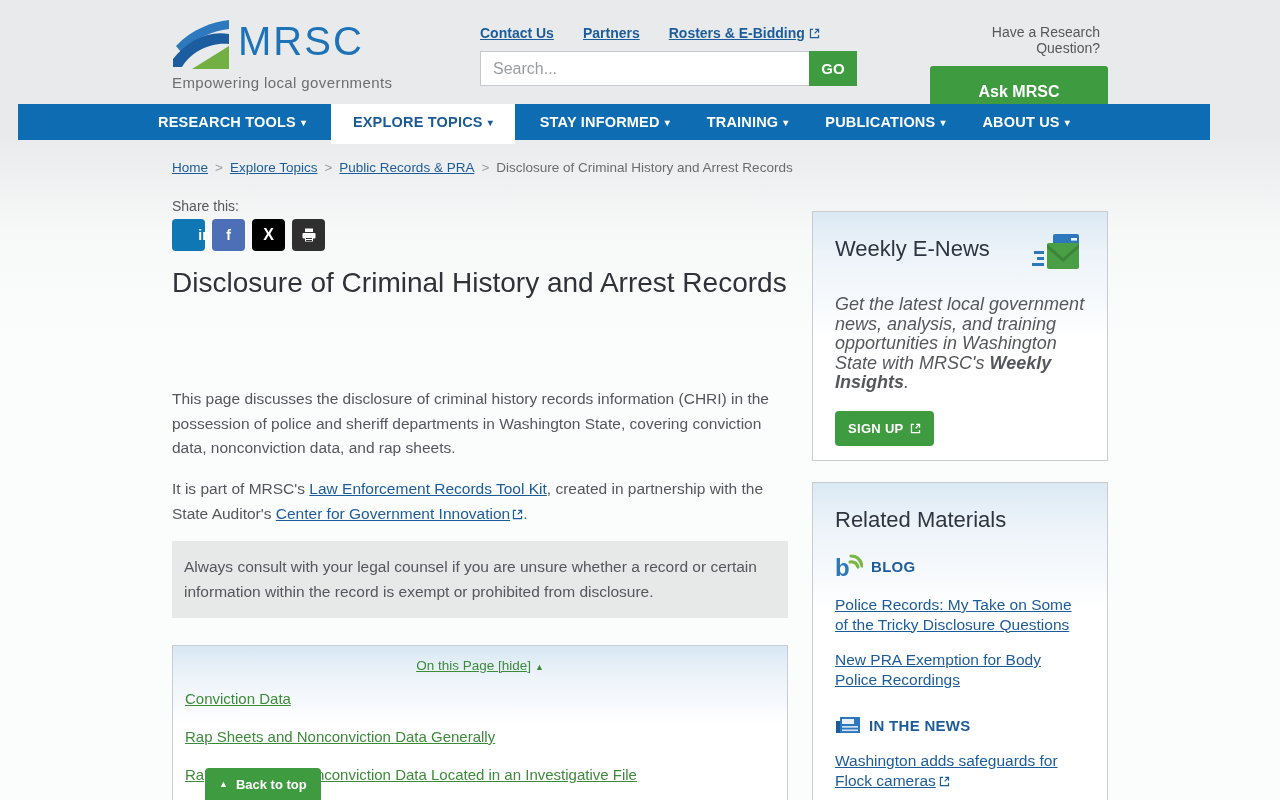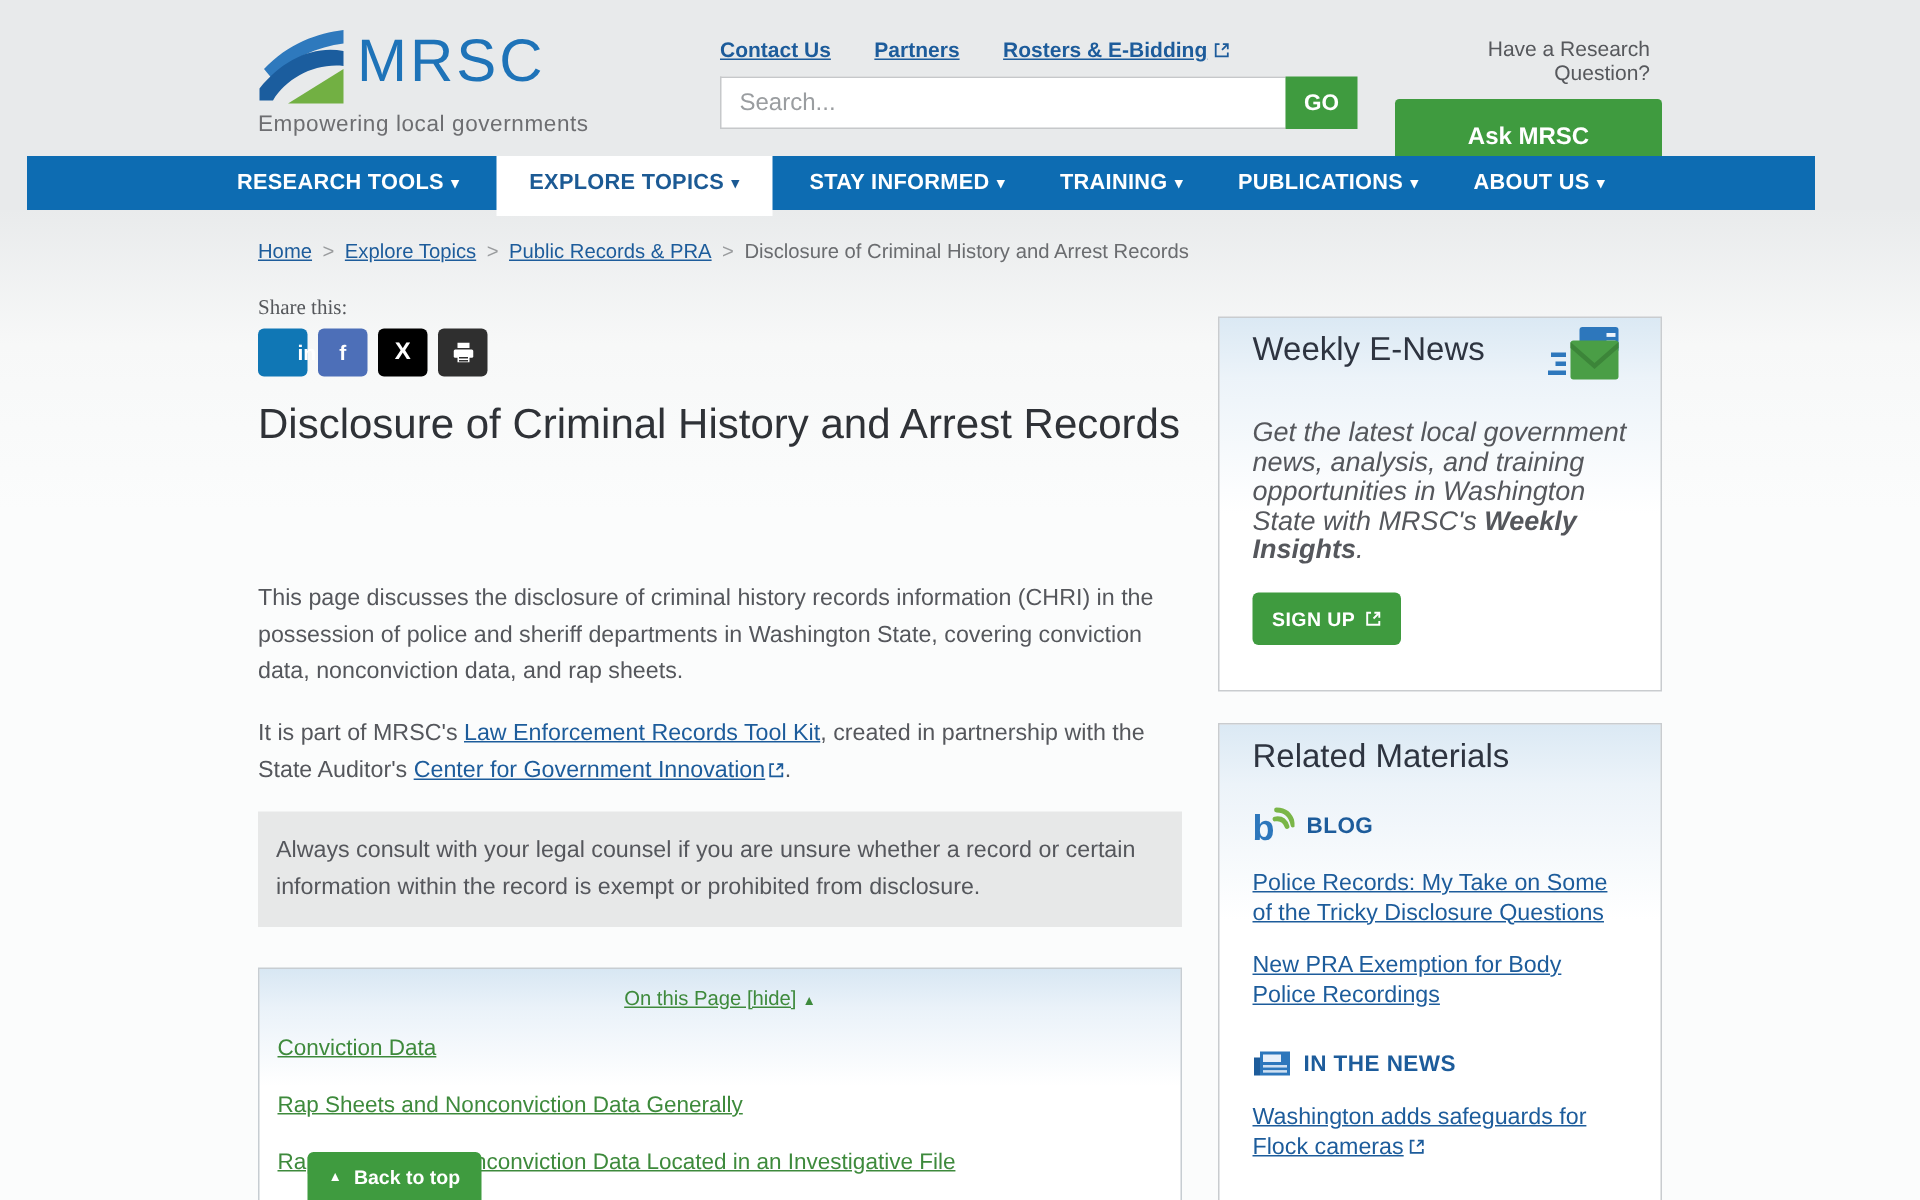--- a/index.html
+++ b/index.html
@@ -14,21 +14,21 @@
   .logo { position:absolute; left:0; top:13px; cursor:pointer; }
   .logo-row { display:flex; align-items:flex-start; }
   .logo-icon { width:58px; height:58px; }
   .brand-text { font-size:40px; line-height:56px; color:#1e73b8; letter-spacing:2px; margin-left:8px; font-weight:500; }
   .tagline { font-size:15px; color:#6d6e71; margin-top:3px; letter-spacing:.4px; }
 
   .top-links { position:absolute; left:308px; top:25px; display:flex; gap:29px; }
   .top-link { font-size:14px; font-weight:bold; color:#1d5c9b; text-decoration:underline; cursor:pointer; white-space:nowrap; display:flex; align-items:center; gap:4px; }
   .ext { width:11px; height:11px; flex:0 0 auto; }
 
-  .search-row { position:absolute; left:308px; top:51px; width:425px; height:35px; display:flex; }
+  .search-row { position:absolute; left:308px; top:51px; width:377px; height:35px; display:flex; }
   .search-input { flex:1; border:1px solid #c6c8ca; border-right:none; background:#fff; padding:0 12px; font-size:16px; color:#444; outline:none; font-family:"Liberation Sans", sans-serif; }
   .search-input::placeholder { color:#9a9da0; }
   .go-btn { width:48px; background:var(--c-green,#3f9b3f); color:#fff; border:none; font-weight:bold; font-size:15px; cursor:pointer; font-family:"Liberation Sans", sans-serif; }
 
   .ask-block { position:absolute; right:0; top:24px; width:178px; text-align:center; }
   .ask-question { font-size:14px; color:#56585c; text-align:right; padding-right:8px; }
   .ask-btn { margin-top:10px; width:178px; height:52px; background:var(--c-green,#3f9b3f); color:#fff; border:none; border-radius:3px; font-size:16px; font-weight:bold; cursor:pointer; font-family:"Liberation Sans", sans-serif; }
 
   
   .nav { position:absolute; left:18px; top:104px; width:1192px; height:36px; background:var(--c-nav,#0d6cb2); z-index:5; }
@@ -38,21 +38,21 @@
   .nav-item.active { background:#ffffff; color:#1c5a94; height:40px; padding:0 22px; }
 
   
   .main { position:absolute; left:0; top:140px; width:1280px; height:660px; background:linear-gradient(180deg,#e9ebec 0,#f7f8f8 90px,#fbfcfc 200px); }
 
   .breadcrumb { position:absolute; left:172px; top:20px; font-size:13.5px; color:#85878a; }
   .crumb-link { color:#1d5c9b; text-decoration:underline; cursor:pointer; }
   .crumb-sep { margin:0 7px; color:#9a9c9e; }
   .crumb-current { color:#6a6c6f; }
 
-  .share-label { position:absolute; left:172px; top:58px; font-size:14px; color:#56585c;font-family:Liberation Serif, serif; }
+  .share-label { position:absolute; left:172px; top:58px; font-size:14px; color:#56585c; }
   .share-row { position:absolute; left:172px; top:79px; display:flex; gap:7px; }
   .share-btn { width:33px; height:32px; border-radius:4px; border:none; cursor:pointer; display:flex; align-items:center; justify-content:center; color:#fff; font-weight:bold; font-size:14px; font-family:"Liberation Sans", sans-serif; }
   .share-linkedin { background:#1077b5;padding-left:32px; }
   .share-facebook { background:#4d6fb8; }
   .share-x { background:#000; font-size:16px; }
   .share-print { background:#2f2f2f; }
 
   .article-title { position:absolute; left:172px; top:122px; width:616px; font-size:28px; font-weight:500; line-height:42px; color:var(--c-heading,#2f3237); }
   .p1 { position:absolute; left:172px; top:247px; width:622px; font-size:15.5px; line-height:24.5px; color:var(--c-text,#55575c); }
   .p2 { position:absolute; left:172px; top:336px; width:622px; font-size:15.5px; line-height:25px; color:var(--c-text,#55575c); }
@@ -64,21 +64,21 @@
   .toc-box { position:absolute; left:172px; top:505px; width:616px; height:200px; border:1px solid #c7cdd2;
              background:linear-gradient(180deg,#d8e7f3 0,#eaf2f9 26px,#ffffff 78px); padding:12px 12px; }
   .toc-header { text-align:center; font-size:13.5px; color:var(--c-greenlink,#3e8a3c); }
   .toc-header a { color:var(--c-greenlink,#3e8a3c); text-decoration:underline; cursor:pointer; }
   .toc-header .caret-up { font-size:9px; margin-left:4px; }
   .toc-link { display:table; margin-top:21px; font-size:15px; color:var(--c-greenlink,#3e8a3c); text-decoration:underline; cursor:pointer; }
   .toc-link:first-of-type { margin-top:17px; }
 
   
   .side-box { position:absolute; left:812px; width:296px; border:1px solid #c9cccf;
-              background:linear-gradient(180deg,#dbe9f4 0,#ecf3f9 40px,#ffffff 130px); padding:8px 22px; }
+              background:linear-gradient(180deg,#dbe9f4 0,#ecf3f9 40px,#ffffff 130px); padding:24px 22px; }
   .box-enews { top:71px; height:250px; }
   .box-related { top:342px; height:340px; }
   .side-title { font-size:22px; color:#2e3440; font-weight:500; }
   .enews-head { display:flex; justify-content:space-between; align-items:flex-start; }
   .mail-icon { width:54px; height:46px; margin-top:-4px; }
   .enews-body { margin-top:17px; font-size:18px; line-height:19.5px; color:var(--c-text,#55575c);font-style:italic; }
   .signup-btn { margin-top:18px; background:var(--c-green,#3f9b3f); border:none; border-radius:4px; color:#fff; font-size:13px; font-weight:bold; letter-spacing:.3px; padding:10px 13px; cursor:pointer; display:inline-flex; align-items:center; gap:6px; font-family:"Liberation Sans", sans-serif; }
 
   .cat-row { display:flex; align-items:center; gap:8px; margin-top:20px; }
   .cat-link { font-size:15px; font-weight:bold; color:#1d5c9b; letter-spacing:.3px; cursor:pointer; }

